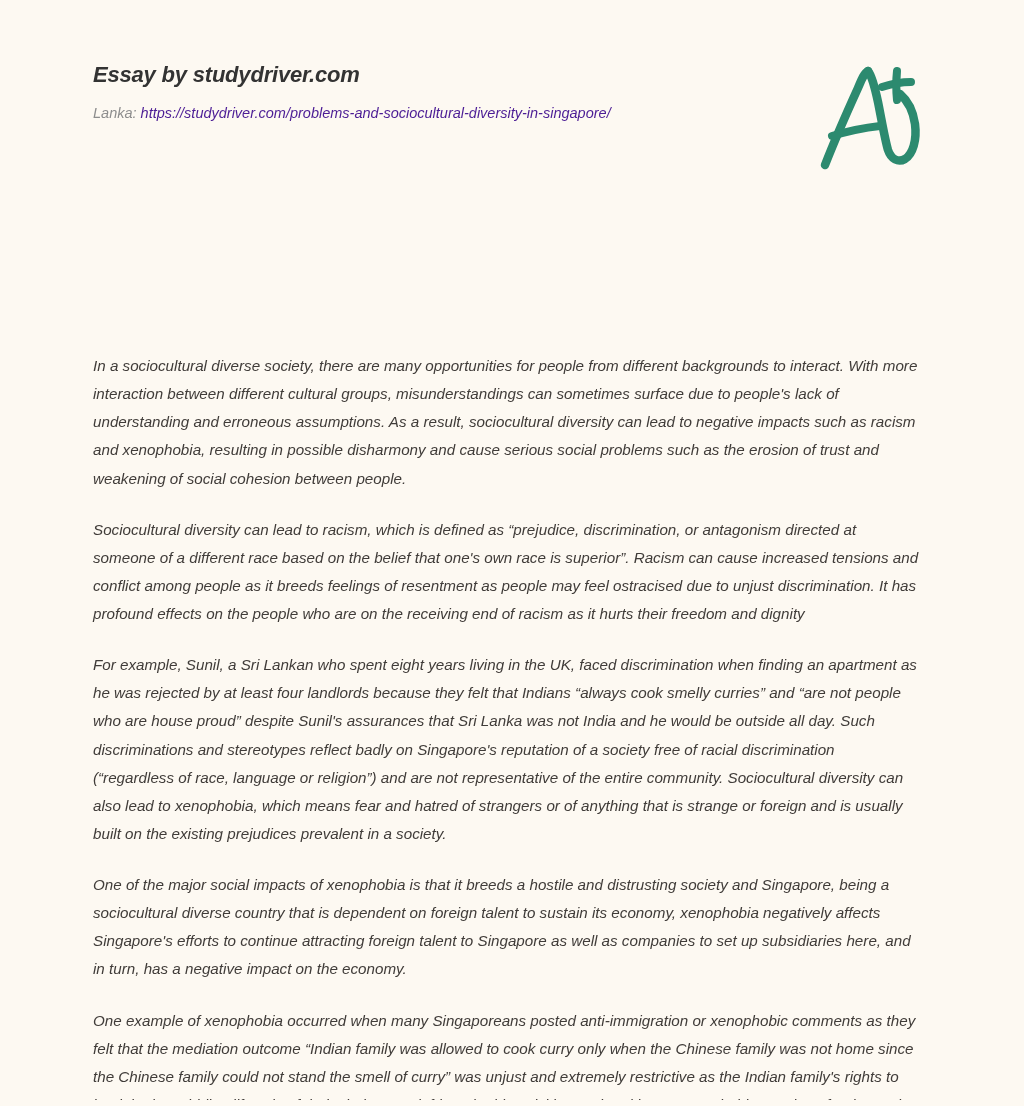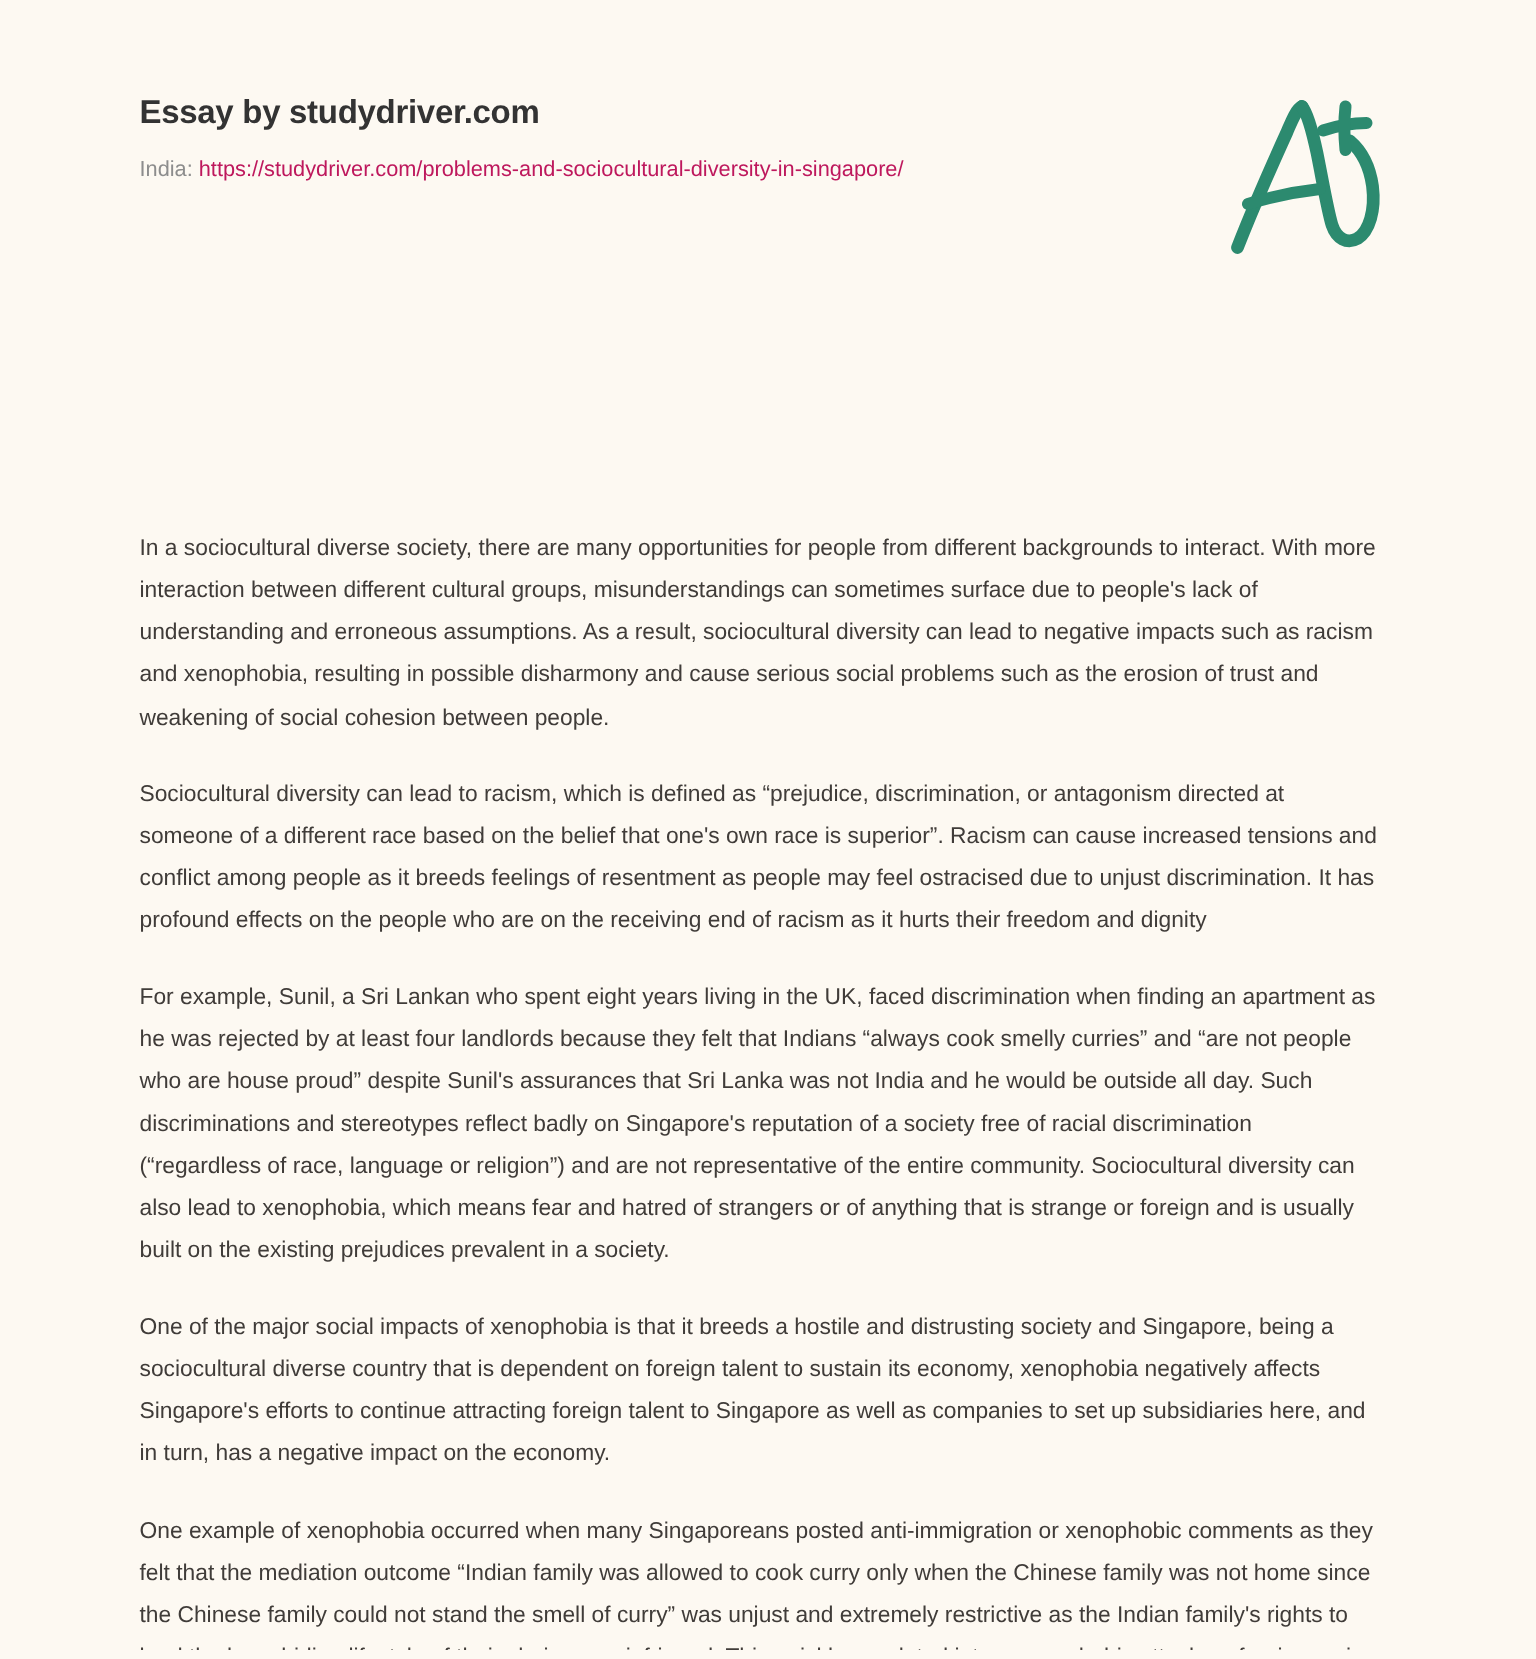--- a/index.html
+++ b/index.html
@@ -13,20 +13,21 @@
     font-family: "Liberation Sans", sans-serif;
     overflow: hidden;
     position: relative;
   }
 
   .page {
     position: relative;
     width: 1024px;
     height: 902px;
     box-sizing: border-box;
+    font-style: italic;
   }
 
   
   .header {
     position: absolute;
     left: 93px;
     top: 62px;
     width: 860px;
   }
 
@@ -43,21 +44,21 @@
     font-size: 14.5px;
     line-height: 1.3;
     white-space: nowrap;
   }
 
   .source-label {
     color: #8d8d8d;
   }
 
   .source-link {
-    color: #be185d;
+    color: #4c1d95;
     text-decoration: none;
   }
 
   
   .logo {
     position: absolute;
     left: 812px;
     top: 60px;
     width: 120px;
     height: 115px;
@@ -105,21 +106,21 @@
   }
 </style>
 </head>
 <body>
 
 <div class="page">
 
   <div class="header">
     <div class="brand-line">Essay by studydriver.com</div>
     <div class="source-line">
-      <span class="source-label">India:</span>
+      <span class="source-label">Lanka:</span>
       <span class="source-link">https://studydriver.com/problems-and-sociocultural-diversity-in-singapore/</span>
     </div>
   </div>
 
   <div class="logo">
     <svg width="120" height="115" viewBox="0 0 120 115" xmlns="http://www.w3.org/2000/svg">
       <g fill="none" stroke="#2c8a6f" stroke-linecap="round" stroke-linejoin="round">
 
         <path d="M13 105 C 22 82, 36 50, 46 28 C 49 21, 52 13, 56 11" stroke-width="8.5"></path>
 

